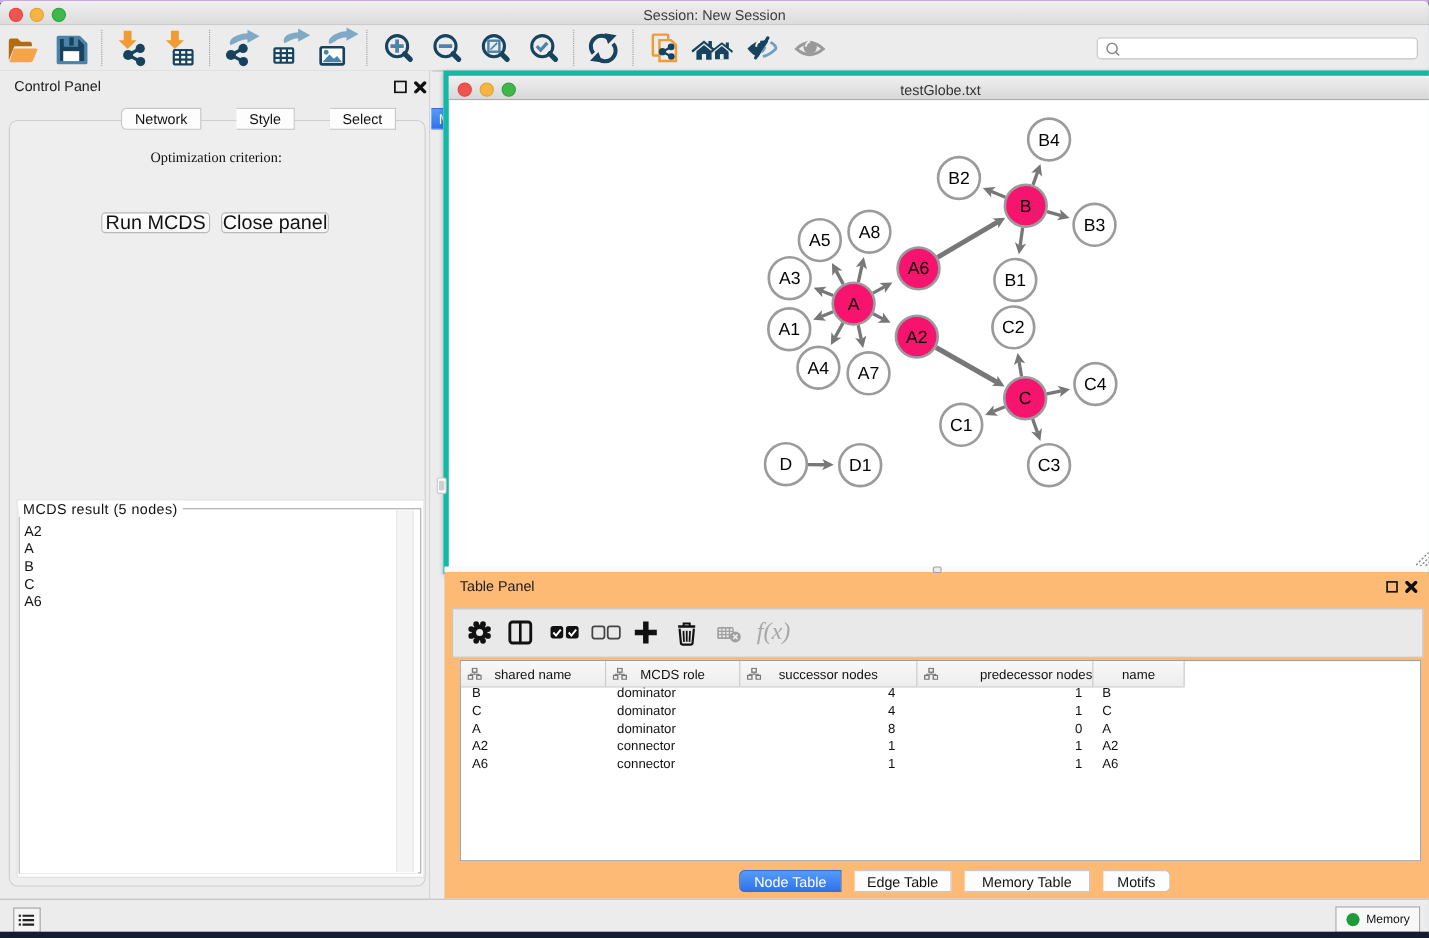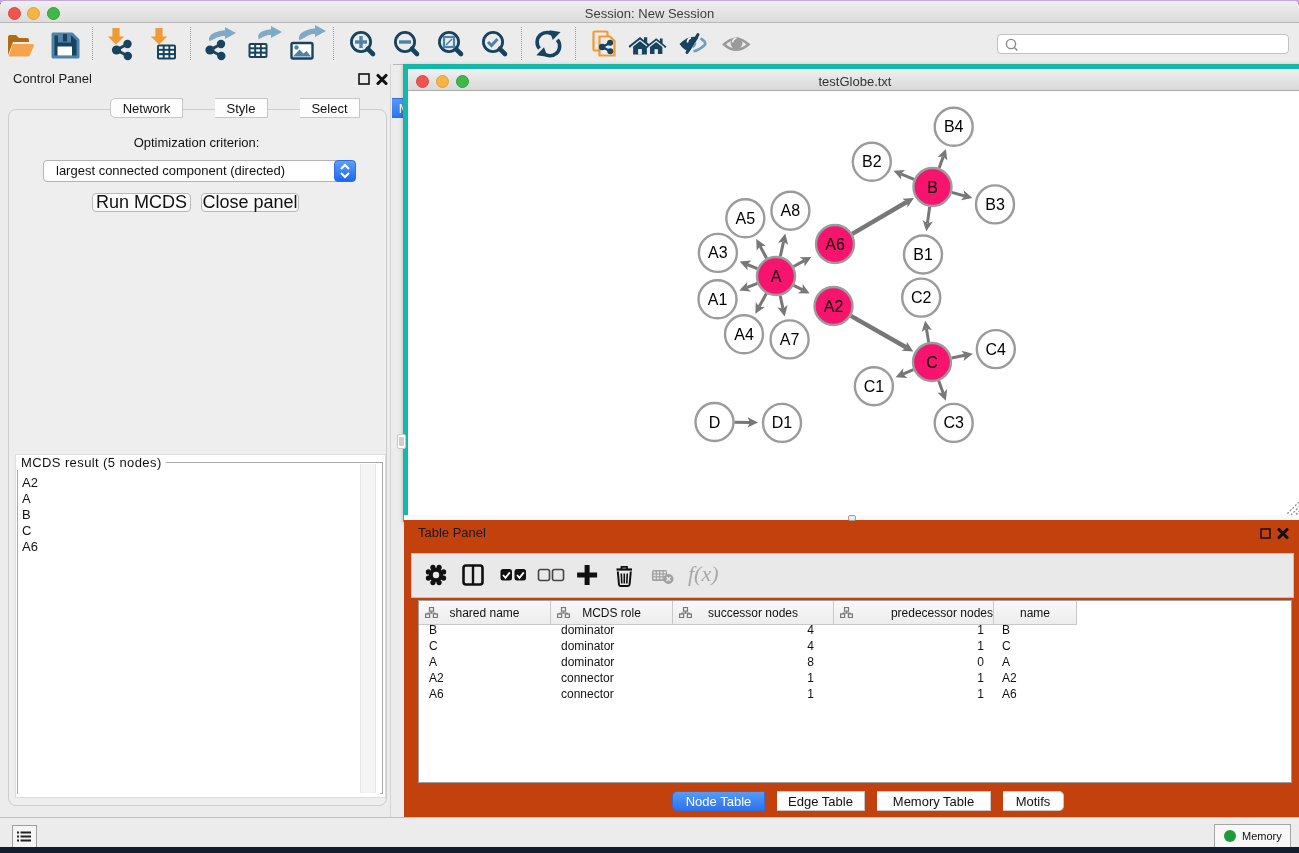--- a/index.html
+++ b/index.html
@@ -25,21 +25,21 @@
   border:1px solid #c3c3c3;border-radius:4px;}
 
 #leftpanel{left:0;top:63px;width:393px;height:753px;background:#ececec;}
 #cp-title{left:13px;top:7px;font-size:13px;color:#1a1a1a;}
 #cp-box{left:8px;top:45px;width:377px;height:695px;border:1px solid #cdcdcd;border-radius:8px;background:#eeeeee;}
 #cp-tabs{left:78px;top:34px;height:20px;display:flex;font-size:13px;}
 #cp-tabs .tab{background:#fdfdfd;border:1px solid #c6c6c6;border-left:none;
   color:#111;display:flex;align-items:center;justify-content:center;margin-left:32px;}
 #cp-tabs .tab:first-child{border-left:1px solid #c6c6c6;border-radius:5px 0 0 5px;}
 #cp-tabs .tab.sel{background:linear-gradient(#559bf8,#2e73ec);color:#fff;border-color:#2e6fe0;border-radius:0 5px 5px 0;}
-#opt-label{left:0;top:71px;width:393px;text-align:center;font-size:13px;color:#111;}
+#opt-label{left:0;top:71px;width:393px;text-align:center;font-size:13px;color:#111;font-family:Liberation Serif, serif;}
 #cp-select{left:43px;top:96px;width:311px;height:20px;background:#fff;border:1px solid #b4b4b4;border-radius:4px;}
 #cp-select .txt{position:absolute;left:12px;top:2px;font-size:13px;color:#111;}
 #cp-stepper{position:absolute;right:-1px;top:-1px;width:20px;height:20px;border-radius:4px;
   background:linear-gradient(#5ea1f9,#1f66ea);border:1px solid #2e6fe0;}
 .btn{background:linear-gradient(#ffffff,#f6f6f6);border:1px solid #b9b9b9;border-radius:4px;
   font-size:18px;color:#111;display:flex;align-items:center;justify-content:center;}
 #btn-run{left:92px;top:129px;width:97px;height:17px;}
 #btn-close{left:201px;top:129px;width:96px;height:17px;}
 #listwrap{left:15px;top:390px;width:369px;height:342px;background:#fff;border:1px solid #dcdcdc;}
 #fieldset{left:17px;top:398px;width:364px;height:330px;border:1px solid #a9a9a9;background:transparent;}
@@ -48,21 +48,21 @@
 #listbox .sbtrack{position:absolute;right:4px;top:-8px;width:14px;height:329px;background:#f4f4f4;border-left:1px solid #e6e6e6;border-right:1px solid #e6e6e6;}
 #listitems{position:absolute;left:4px;top:3px;font-size:13px;color:#111;line-height:16px;}
 
 #netwin{left:403px;top:63px;width:894px;height:448px;background:#fff;
   border:5px solid #14b8a6;box-shadow:0 1px 4px rgba(0,0,0,0.25);}
 #nettitle{left:0;top:0;width:100%;height:21px;background:linear-gradient(#f0f0f0,#d8d8d8);
   border-bottom:1px solid #ababab;}
 #nettitle .t{position:absolute;width:100%;top:5px;text-align:center;font-size:13px;color:#333;}
 .mtl{position:absolute;width:11px;height:11px;border-radius:50%;top:5.5px;}
 
-#tablepanel{left:404px;top:518px;width:895px;height:298px;background:#c2410c;text-decoration:underline;}
+#tablepanel{left:404px;top:518px;width:895px;height:298px;background:#fdba74;text-decoration:underline;}
 #tp-title{left:14px;top:6px;font-size:13px;color:#1a1a1a;}
 #tp-toolbar{left:7px;top:34px;width:881px;height:43px;background:#e9e9e9;border:1px solid #c2c2c2;}
 #tp-table{left:14px;top:81px;width:872px;height:181px;background:#fff;border:1px solid #9f9f9f;}
 #tp-header{position:absolute;left:0;top:0;height:23px;display:flex;background:linear-gradient(#f8f8f8,#ededed);border-bottom:1px solid #c9c9c9;font-size:12px;color:#111;}
 #tp-header .hc{border-right:1px solid #c9c9c9;display:flex;align-items:center;justify-content:center;position:relative;}
 .trow{position:absolute;font-size:12px;color:#111;height:16px;line-height:16px;}
 #tp-tabs{left:268px;top:272px;height:20px;display:flex;font-size:13px;gap:12px;}
 #tp-tabs .tab{background:#fdfdfd;border:1px solid #c6c6c6;border-left:none;color:#111;
   display:flex;align-items:center;justify-content:center;}
 #tp-tabs .tab.sel{background:linear-gradient(#559bf8,#2e73ec);color:#fff;border:1px solid #2e6fe0;border-radius:5px 0 0 5px;}
@@ -219,29 +219,20 @@
         <path d="M20 2.5 l8 8 M28 2.5 l-8 8" stroke="#111" stroke-width="3.1" stroke-linecap="round"></path>
       </svg>
     <div class="abs" id="cp-box"></div>
     <div class="abs" id="cp-tabs">
       <div class="tab" style="width:71px">Network</div>
       <div class="tab" style="width:52px">Style</div>
       <div class="tab" style="width:59px">Select</div>
       <div class="tab sel" style="width:52px">MCDS</div>
     </div>
     <div class="abs" id="opt-label">Optimization criterion:</div>
-    <div class="abs" id="cp-select">
-      <div class="txt">largest connected component (directed)</div>
-      <div id="cp-stepper">
-          <svg width="20" height="20" style="position:absolute;left:0;top:0">
-            <path d="M6 8 L10 4 L14 8" fill="none" stroke="#fff" stroke-width="2"></path>
-            <path d="M6 12 L10 16 L14 12" fill="none" stroke="#fff" stroke-width="2"></path>
-          </svg>
-        </div>
-    </div>
     <div class="abs btn" id="btn-run">Run MCDS</div>
     <div class="abs btn" id="btn-close">Close panel</div>
     <div class="abs" id="listwrap"></div>
       <div class="abs" id="fieldset"></div>
     <div class="abs" id="fs-legend">MCDS result (5 nodes)</div>
     <div class="abs" id="listbox">
       <div class="sbtrack"></div>
       <div id="listitems">A2<br>A<br>B<br>C<br>A6</div>
     </div>
   </div>

